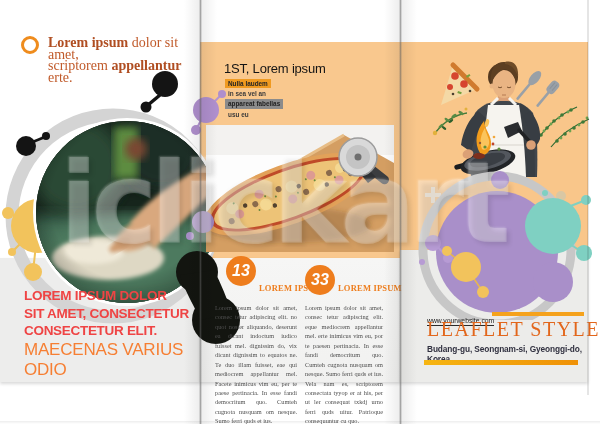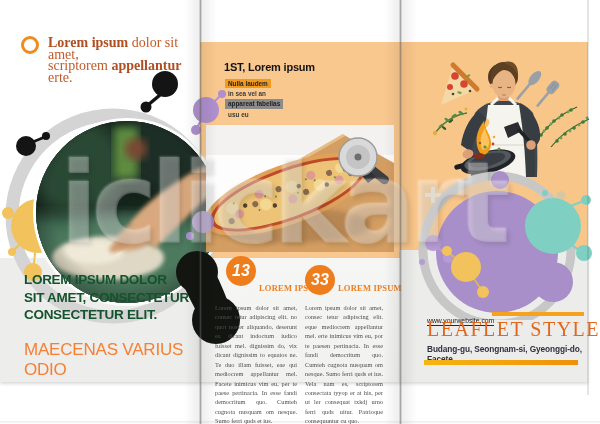--- a/index.html
+++ b/index.html
@@ -20,33 +20,33 @@
         background:linear-gradient(90deg,rgba(0,0,0,0),rgba(90,90,90,.55),rgba(0,0,0,0));}
   .fold-shade{position:absolute;top:0;height:424px;z-index:45;pointer-events:none;}
   #edge-right{left:587px;top:0;width:2px;height:395px;background:rgba(0,0,0,.10);position:absolute;z-index:46;}
   #edge-bottom{left:0;top:421px;width:600px;height:3px;background:linear-gradient(rgba(0,0,0,.07),rgba(0,0,0,0));position:absolute;z-index:46;}
 
   
   #tagline-bullet{left:21px;top:36px;width:12px;height:12px;border:3px solid #ef8c1d;border-radius:50%;}
   #tagline{left:48px;top:37px;width:155px;font-family:"Liberation Serif",serif;font-size:14px;
            line-height:11.5px;color:#c05a2a;z-index:10;}
   #tagline b{color:#b04e22;}
-  #left-headline{left:24px;top:271px;width:170px;color:#14532d;font-weight:bold;
+  #left-headline{left:24px;top:287px;width:170px;color:#ef4444;font-weight:bold;
                  font-size:13.5px;line-height:17.5px;letter-spacing:-.3px;z-index:10;}
   #left-subheadline{left:24px;top:340px;width:175px;color:#f67f33;font-weight:normal;
                     font-size:17px;letter-spacing:-.2px;z-index:10;}
 
   
   #left-photo{left:33px;top:118px;width:182px;height:182px;border-radius:50%;
               border:3px solid #fff;overflow:hidden;z-index:6;background:#16251c;}
   .decor{z-index:5;pointer-events:none;}
   .decor-top{z-index:7;pointer-events:none;}
 
   
-  #mid-heading{left:224px;top:61px;font-size:11px;font-weight:bold;color:#141414;z-index:10;letter-spacing:-.2px;}
+  #mid-heading{left:224px;top:61px;font-size:13px;font-weight:normal;color:#141414;z-index:10;letter-spacing:-.2px;}
   #mid-highlights{left:225px;top:79px;z-index:10;font-size:6.4px;font-weight:bold;color:#333;line-height:7.2px;}
   #mid-highlights .hl{display:inline-block;padding:1px 3px;margin-bottom:1px;}
   #mid-highlights .row{display:block;}
   .hl.orange{background:#f09a20;color:#242424;}
   .hl.gray{background:#8b8b8b;color:#222;}
   .hl.none{background:transparent;color:#3a3a3a;}
   #mid-photo{left:206px;top:125px;width:188px;height:127px;background:#fff;z-index:6;}
 
   .section-circle{width:30px;height:30px;border-radius:50%;background:#ee7d1d;color:#fff;
                   font-size:16px;font-weight:bold;font-style:italic;text-align:center;line-height:30px;z-index:10;}
@@ -402,21 +402,21 @@
         <circle cx="47" cy="96" r="5" fill="#f2c35c"></circle>
       <circle cx="83" cy="137" r="6" fill="#f2c35c"></circle>
     </g>
   </svg>
 
   <div id="website-row" class="abs">
     <span id="website">www.yourwebsite.com</span>
   </div>
   <div id="website-bar" class="abs"></div>
   <div id="leaflet-title" class="abs">LEAFLET STYLE</div>
-  <div id="address" class="abs">Budang-gu, Seongnam-si, Gyeonggi-do, Facete</div>
+  <div id="address" class="abs">Budang-gu, Seongnam-si, Gyeonggi-do, Korea</div>
   <div id="bottom-bar" class="abs"></div>
 
   <div id="watermark" class="abs">iclickart</div>
 
   <div class="fold-shade" style="left:184px;width:16px;background:linear-gradient(90deg,rgba(0,0,0,0),rgba(0,0,0,.07));"></div>
   <div class="fold-shade" style="left:201px;width:16px;background:linear-gradient(90deg,rgba(0,0,0,.07),rgba(0,0,0,0));"></div>
   <div class="fold-shade" style="left:384px;width:16px;background:linear-gradient(90deg,rgba(0,0,0,0),rgba(0,0,0,.07));"></div>
   <div class="fold-shade" style="left:401px;width:16px;background:linear-gradient(90deg,rgba(0,0,0,.07),rgba(0,0,0,0));"></div>
   <div class="fold" style="left:199px;"></div>
   <div class="fold" style="left:399px;"></div>

